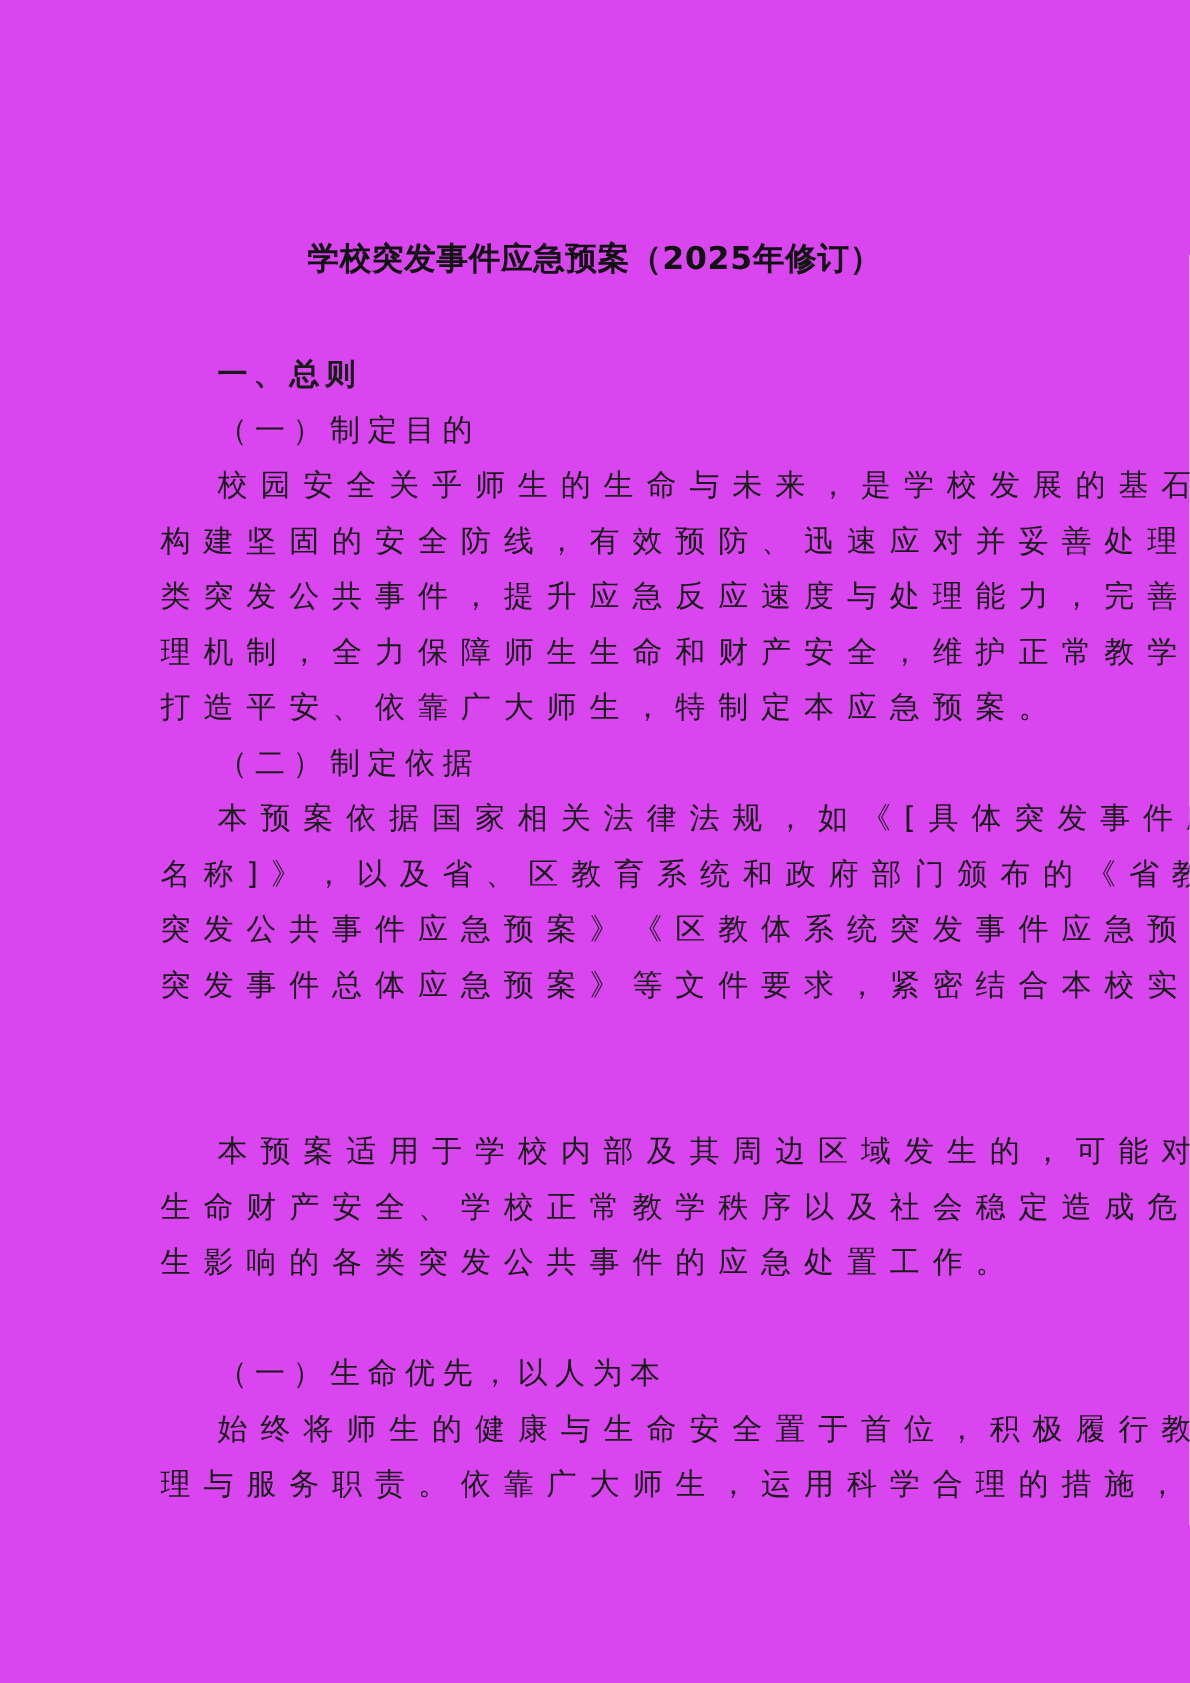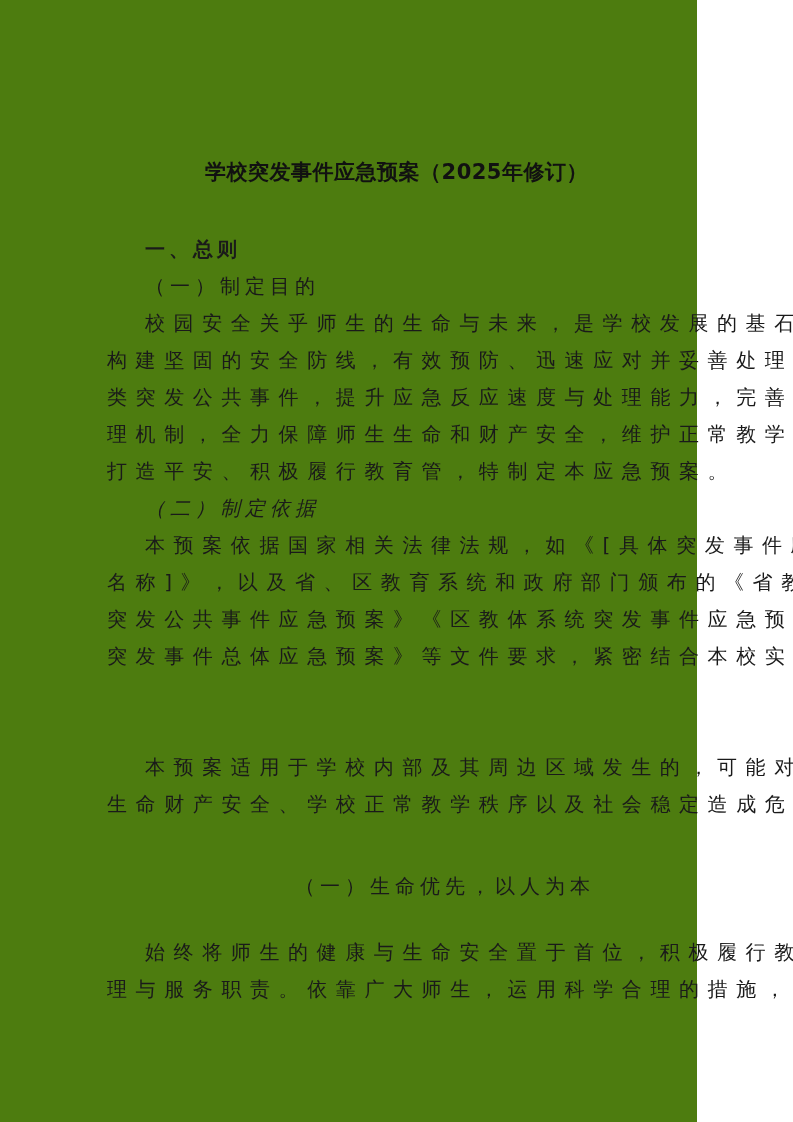--- a/index.html
+++ b/index.html
@@ -11,23 +11,23 @@
       width: 793px;
       height: 1122px;
       position: relative;
       overflow: hidden;
       font-family: "DejaVu Sans", "Liberation Sans", sans-serif;
       color: #1a1a1a;
     }
     .page {
       position: absolute;
       left: 0; top: 0;
-      width: 697px;
+      width: 793px;
       height: 1122px;
-      background: #4d7c0f;
+      background: #d946ef;
     }
     .title {
       position: absolute;
       left: 0;
       width: 793px;
       top: 158px;
       text-align: center;
       font-size: 21px;
       font-weight: bold;
       letter-spacing: 0.5px;
@@ -56,29 +56,30 @@
 
   <div class="title">学校突发事件应急预案（2025年修订）</div>
 
   <div class="line indent heading" style="top:234px;">一、总则</div>
 
   <div class="line indent sub" style="top:271px;">（一）制定目的</div>
   <div class="line indent" style="top:308px;">校园安全关乎师生的生命与未来，是学校发展的基石。为</div>
   <div class="line" style="top:345px;">构建坚固的安全防线，有效预防、迅速应对并妥善处理学校各</div>
   <div class="line" style="top:382px;">类突发公共事件，提升应急反应速度与处理能力，完善应急管</div>
   <div class="line" style="top:419px;">理机制，全力保障师生生命和财产安全，维护正常教学秩序，</div>
-  <div class="line" style="top:456px;">打造平安、积极履行教育管，特制定本应急预案。</div>
+  <div class="line" style="top:456px;">打造平安、依靠广大师生，特制定本应急预案。</div>
 
-  <div class="line indent sub" style="top:493px;font-style:italic;">（二）制定依据</div>
+  <div class="line indent sub" style="top:493px;">（二）制定依据</div>
   <div class="line indent" style="top:530px;">本预案依据国家相关法律法规，如《[具体突发事件应对法</div>
   <div class="line" style="top:567px;">名称]》，以及省、区教育系统和政府部门颁布的《省教育系统</div>
   <div class="line" style="top:604px;">突发公共事件应急预案》《区教体系统突发事件应急预案》《区</div>
   <div class="line" style="top:641px;">突发事件总体应急预案》等文件要求，紧密结合本校实际情况</div>
 
   <div class="line indent" style="top:752px;">本预案适用于学校内部及其周边区域发生的，可能对师生</div>
   <div class="line" style="top:789px;">生命财产安全、学校正常教学秩序以及社会稳定造成危害或产</div>
+  <div class="line" style="top:826px;">生影响的各类突发公共事件的应急处置工作。</div>
 
 
-  <div class="line indent sub" style="top:871px;text-align:center;">（一）生命优先，以人为本</div>
+  <div class="line indent sub" style="top:900px;">（一）生命优先，以人为本</div>
   <div class="line indent" style="top:937px;">始终将师生的健康与生命安全置于首位，积极履行教育管</div>
   <div class="line" style="top:974px;">理与服务职责。依靠广大师生，运用科学合理的措施，最大程</div>
 
 </div>
 
 </body></html>

